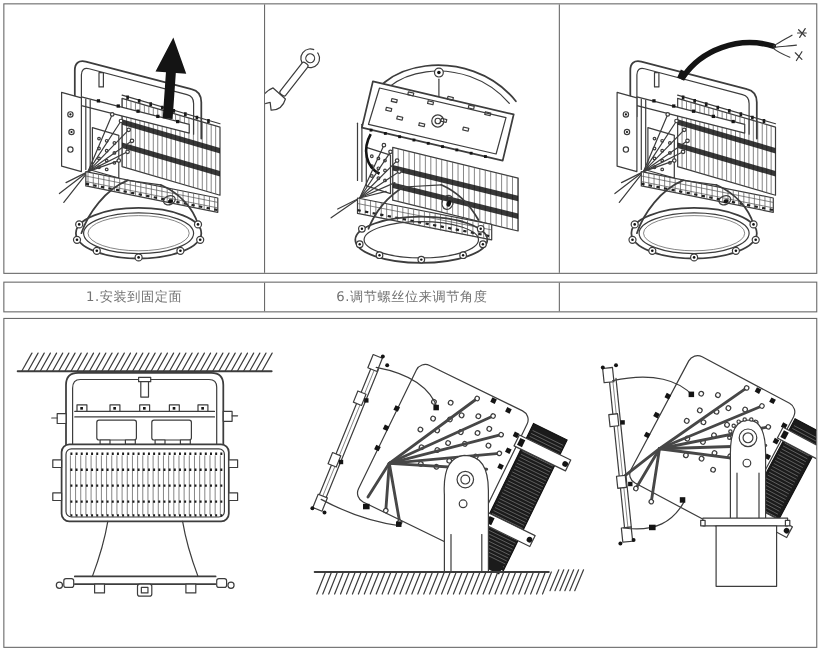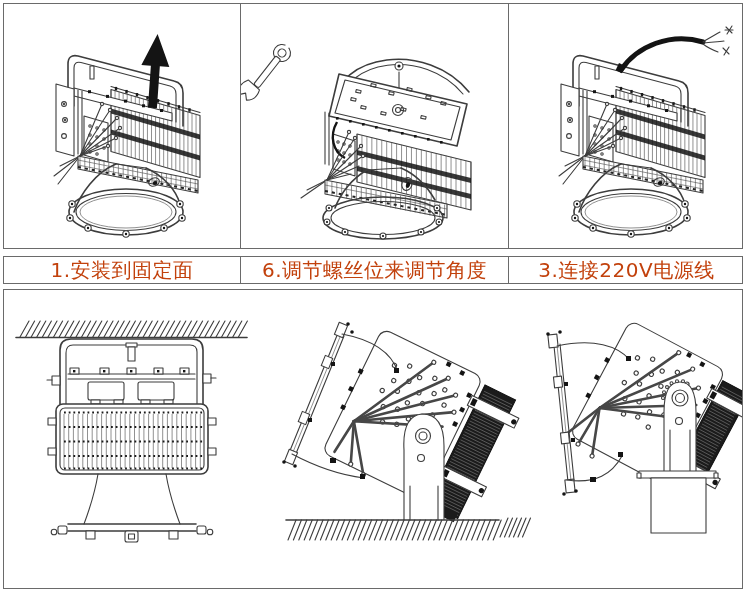--- a/index.html
+++ b/index.html
@@ -2,21 +2,21 @@
 <html><head>
 <meta charset="utf-8">
 <style>
   html,body{margin:0;padding:0;background:#fff;}
   .sheet{position:relative;width:746px;height:594px;background:#fff;
          font-family:"DejaVu Sans",sans-serif;overflow:hidden;}
   .box{position:absolute;border:1px solid #6a6a6a;background:#fff;box-sizing:border-box;}
   .vdiv{position:absolute;top:0;bottom:0;width:1px;background:#6a6a6a;}
   .cell{position:absolute;top:0;bottom:0;}
   .cap{display:flex;align-items:center;justify-content:center;
-       font-size:20px;color:#c2410c;letter-spacing:.5px;}
+       font-size:12px;color:#737373;letter-spacing:.5px;}
   svg{position:absolute;left:0;top:0;}
   .ln{stroke:#3d3d3d;fill:none;stroke-width:1.1;stroke-linecap:round;stroke-linejoin:round;}
   .lnw{stroke:#3d3d3d;fill:#fff;stroke-width:1.1;stroke-linejoin:round;}
   .thick{stroke-width:1.6;}
   .thin{stroke-width:.65;stroke:#555;}
   .dk{fill:#141414;stroke:none;}
   .dkl{stroke:#141414;fill:none;}
 </style>
 </head>
 <body>
@@ -549,21 +549,20 @@
         </g>
       </g>
     </svg>
   </div>
 
   <div class="box" style="left:3px;top:256px;width:740px;height:28px;">
     <div class="vdiv" style="left:236px;"></div>
     <div class="vdiv" style="left:504px;"></div>
     <div class="cell cap" style="left:0;width:236px;">1.安装到固定面</div>
     <div class="cell cap" style="left:237px;width:267px;">6.调节螺丝位来调节角度</div>
-    <div class="cell cap" style="left:505px;width:235px;">3.连接220V电源线</div>
   </div>
 
   <div class="box" style="left:3px;top:289px;width:740px;height:300px;">
     <svg width="738" height="298" viewBox="0 0 738 298">
 
       <g transform="translate(10,8)">
         <g>
           <g class="ln" stroke-width=".9">
               <line x1="6" y1="39" x2="15" y2="23"></line>
               <line x1="11.6" y1="39" x2="20.6" y2="23"></line>

